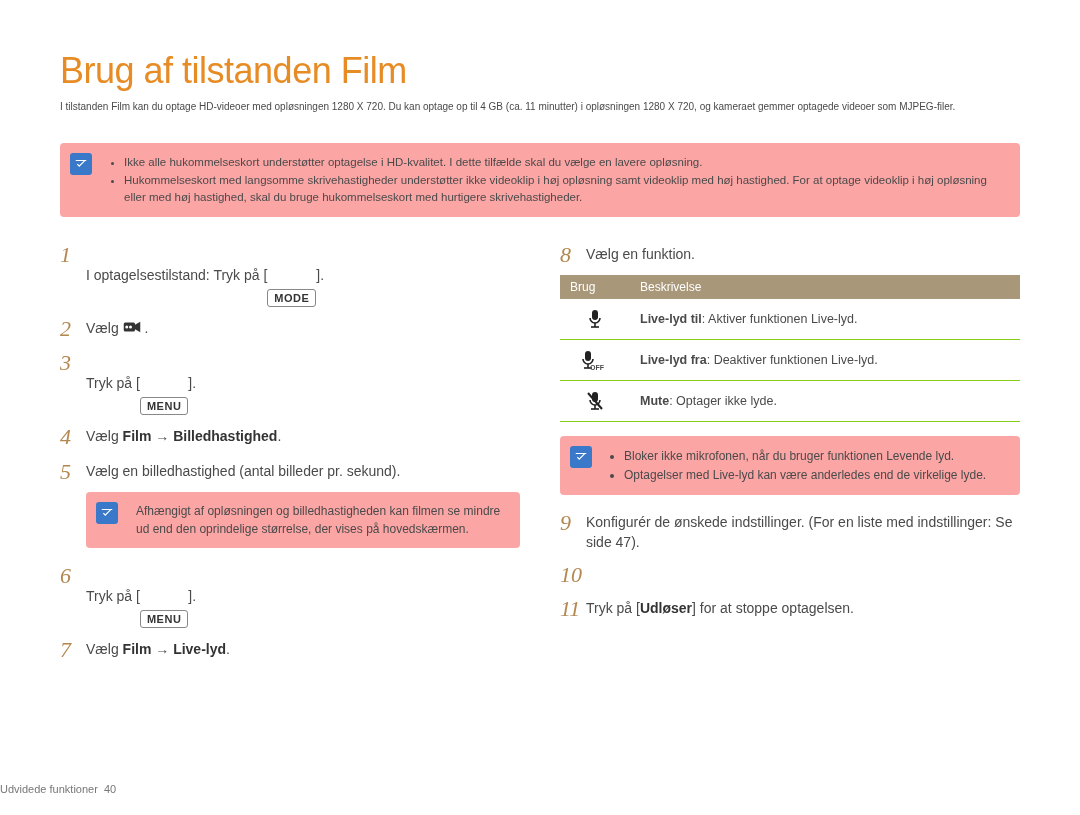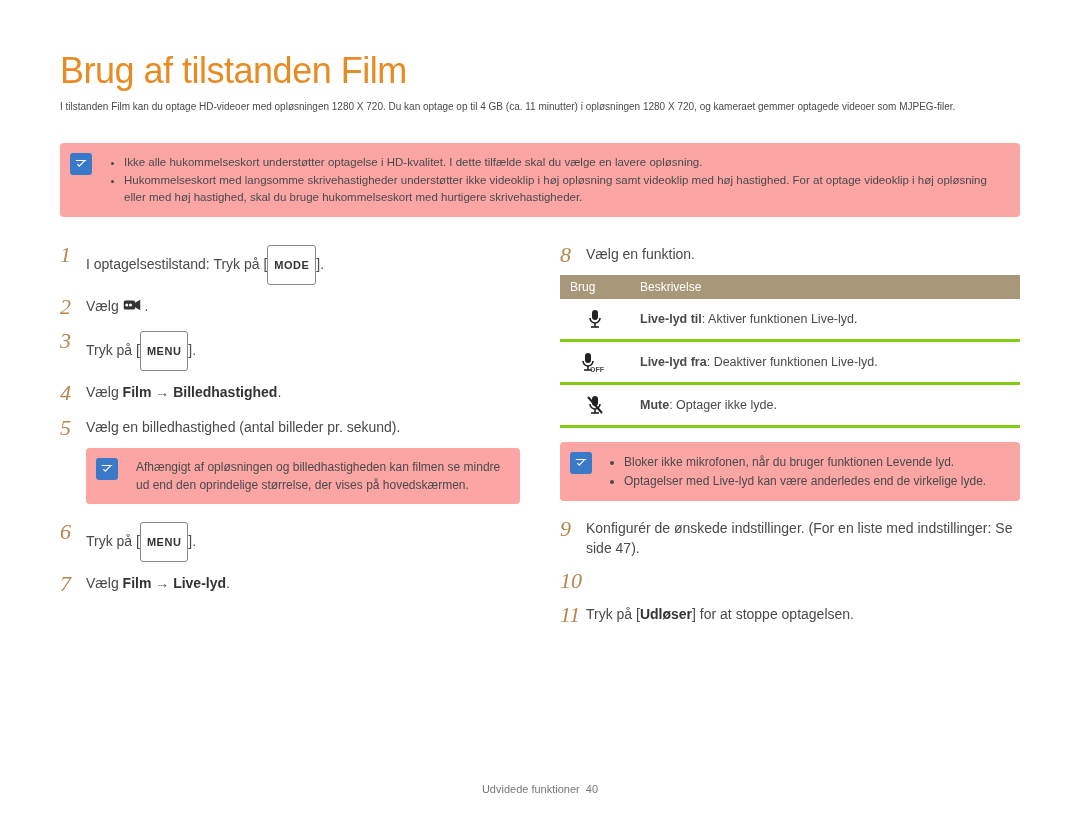--- a/index.html
+++ b/index.html
@@ -85,28 +85,29 @@
     margin: 4px 0 0 26px;
     font-size: 13px;
     padding-left: 16px;
   }
   .sub-bullets li { margin-bottom: 2px; }
 
   .key {
     display: inline-block;
     border: 1px solid #888;
     border-radius: 3px;
-    padding: 11px 6px;
+    padding: 0 6px;
     font-size: 11px;
     font-weight: bold;
     vertical-align: middle;
     line-height: 16px;
     height: 16px;
     color: #333;
     letter-spacing: 0.5px;
+    margin-top: 44px;
   }
   .cam-icon {
     display: inline-block;
     vertical-align: middle;
   }
 
   table.icon-table {
     width: 100%;
     border-collapse: collapse;
     margin: 8px 0 14px 0;
@@ -114,39 +115,38 @@
   }
   .icon-table th {
     background: #a89779;
     color: #fff;
     font-weight: 400;
     text-align: left;
     padding: 5px 10px;
     font-size: 12px;
   }
   .icon-table td {
-    border-bottom: 3px solid #84cc16;
+    border-bottom: 1px solid #84cc16;
     padding: 10px 10px;
     vertical-align: middle;
   }
   .icon-cell {
     width: 50px;
     text-align: center;
   }
   .icon-cell svg, .icon-cell .mic-off {
     display: inline-block;
     vertical-align: middle;
   }
   .mic-off-sub { font-size: 7px; font-weight: bold; position: relative; top: 6px; left: -6px; }
 
   .footer {
     position: absolute;
     bottom: 20px;
     left: 0; right: 0;
-    text-align: center;
     font-size: 11px;
     color: #777;
   }
 </style>
 </head>
 <body>
 
 <h1 class="title">Brug af tilstanden Film</h1>
 
 <div class="intro">I tilstanden Film kan du optage HD-videoer med opløsningen 1280 X 720. Du kan optage op til 4 GB (ca. 11 minutter) i opløsningen 1280 X 720, og kameraet gemmer optagede videoer som MJPEG-filer.</div>

